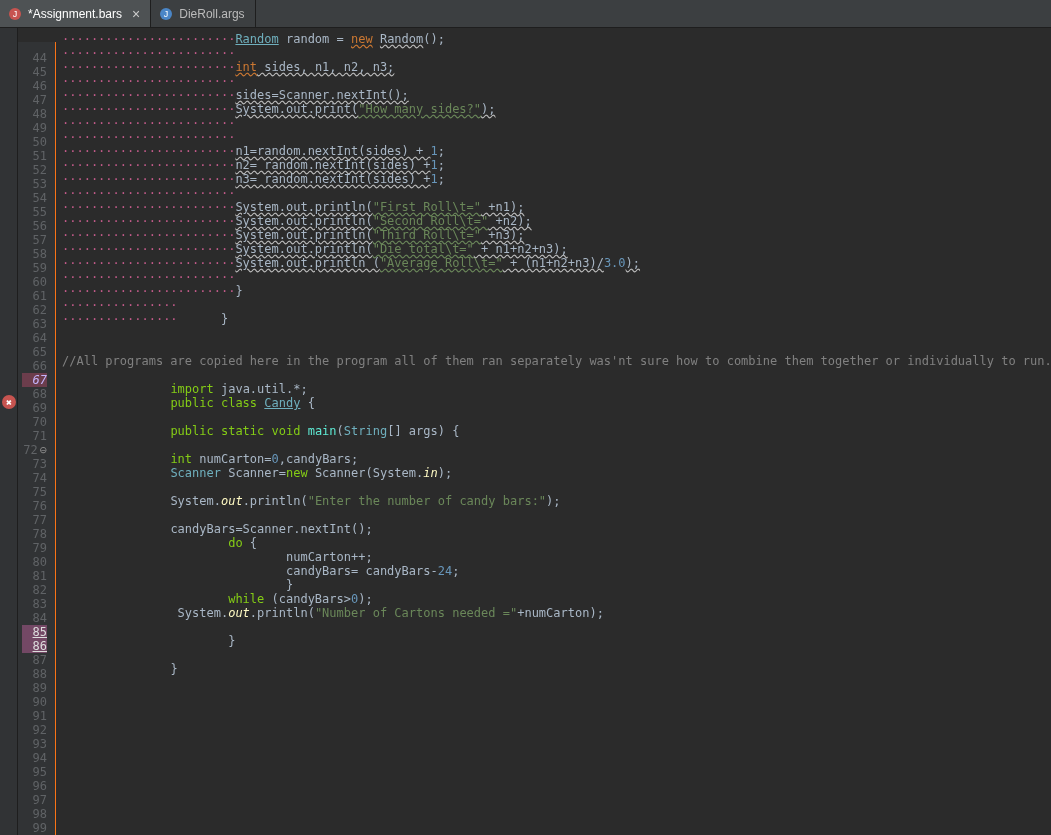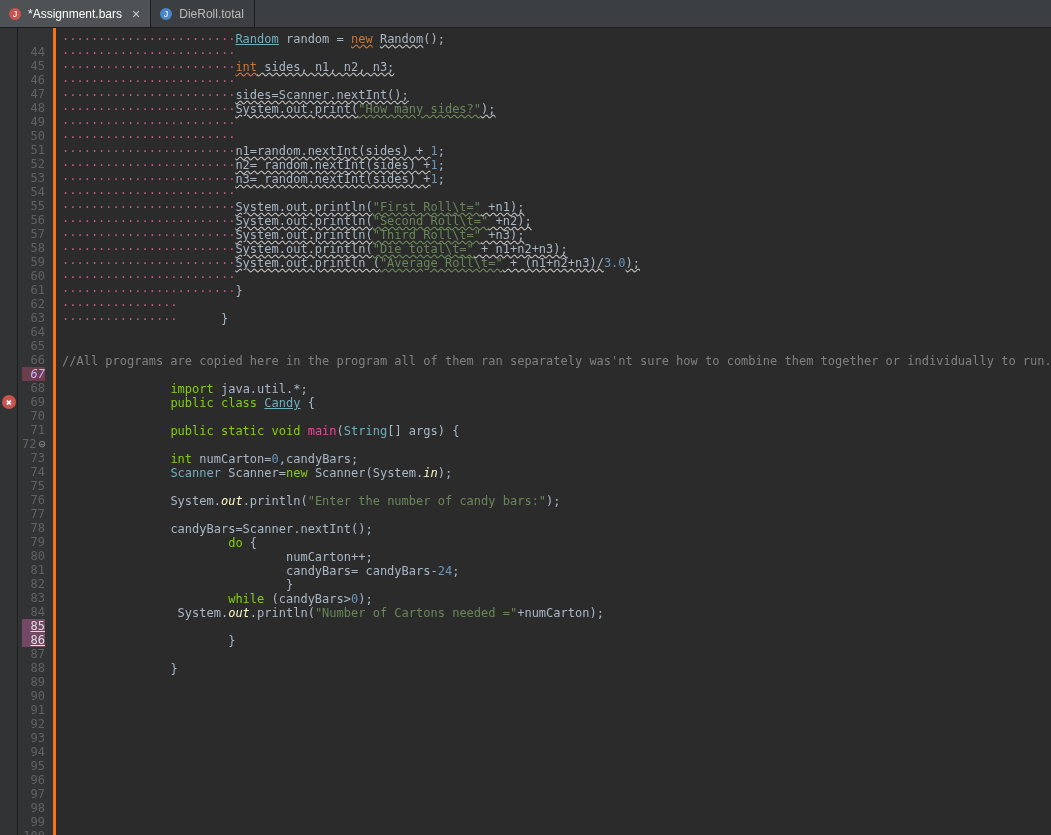--- a/index.html
+++ b/index.html
@@ -51,25 +51,26 @@
     background: #2b2b2b;
     white-space: pre;
   }
   .gutter {
     background: #313335;
     color: #606366;
     text-align: right;
     padding-right: 8px;
     padding-left: 4px;
     user-select: none;
-    border-right: 3px solid #f97316;
+    border-right: 1px solid #f97316;
     min-width: 38px;
     font-size: 12px;
     line-height: 14px;
-    padding-top: 17px;
+    padding-top: 9px;
+    margin-top: 14px;
   }
   .gutter .ln { height: 14px; }
   .gutter .ln.q { background: rgba(220,80,120,0.35); color:#c4b5fd;font-style:italic;}
   .gutter .ln.q2 { background: rgba(170,90,140,0.55); color:#ddd;text-decoration:underline;}
   .gutter .ln .fold { color:#888; margin-left:2px;}
   .marker-col {
     width: 18px;
     background: #313335;
     border-right: 1px solid #1e1e1e;
     position: relative;
@@ -86,21 +87,21 @@
   }
   .code {
     padding-left: 6px;
     padding-top: 4px;
     font-size: 12px;
     line-height: 14px;
   }
   .code .row { height: 14px; }
   .kw   { color: #84cc16; }
   .cls  { color: #6fafbd; }
-  .mth  { color: #ec4899; }
+  .mth  { color: #5eead4; }
   .str  { color: #6a8759; }
   .strU { color: #6a8759; text-decoration: underline wavy #6a8759; }
   .num  { color: #6897bb; }
   .cmt  { color: #808080; margin-top: 28px; }
   .und  { text-decoration: underline; }
   .warn { text-decoration: underline wavy #bbb; }
   .hlKw { color:#cc7832; text-decoration: underline wavy #cc7832;}
   .field{ color:#fef9c3; font-style:italic;}
   .param{ color:#a9b7c6; }
   .pinkws { color: #c35b8a; letter-spacing: 0px; }
@@ -119,21 +120,21 @@
     <span>*Assignment.bars</span>
     <span class="close-x">×</span>
   </div>
   <div class="tab inactive">
     <span class="tab-icon">
       <svg width="14" height="14" viewBox="0 0 14 14">
           <circle cx="7" cy="7" r="6" fill="#4a86c7"></circle>
           <text x="7" y="10" text-anchor="middle" font-size="9" fill="#fff" font-family="sans-serif">J</text>
         </svg>
     </span>
-    <span>DieRoll.total</span>
+    <span>DieRoll.args</span>
   </div>
 </div>
 
 <div class="editor">
   <div class="marker-col">
     <div class="err-marker" style="top:367px;">✖</div>
   </div>
   <div class="gutter" id="gutter"><div class="ln">44</div><div class="ln">45</div><div class="ln">46</div><div class="ln">47</div><div class="ln">48</div><div class="ln">49</div><div class="ln">50</div><div class="ln">51</div><div class="ln">52</div><div class="ln">53</div><div class="ln">54</div><div class="ln">55</div><div class="ln">56</div><div class="ln">57</div><div class="ln">58</div><div class="ln">59</div><div class="ln">60</div><div class="ln">61</div><div class="ln">62</div><div class="ln">63</div><div class="ln">64</div><div class="ln">65</div><div class="ln">66</div><div class="ln q">67</div><div class="ln">68</div><div class="ln">69</div><div class="ln">70</div><div class="ln">71</div><div class="ln">72<span class="fold">⊖</span></div><div class="ln">73</div><div class="ln">74</div><div class="ln">75</div><div class="ln">76</div><div class="ln">77</div><div class="ln">78</div><div class="ln">79</div><div class="ln">80</div><div class="ln">81</div><div class="ln">82</div><div class="ln">83</div><div class="ln">84</div><div class="ln q2">85</div><div class="ln q2">86</div><div class="ln">87</div><div class="ln">88</div><div class="ln">89</div><div class="ln">90</div><div class="ln">91</div><div class="ln">92</div><div class="ln">93</div><div class="ln">94</div><div class="ln">95</div><div class="ln">96</div><div class="ln">97</div><div class="ln">98</div><div class="ln">99</div><div class="ln">100</div></div>
   <div class="code" id="code"><div class="row"><span class="pinkws">························</span><span class="cls und">Random</span><span> random = </span><span class="hlKw">new</span><span> </span><span class="warn">Random</span><span>();</span></div><div class="row"><span class="pinkws">························</span></div><div class="row"><span class="pinkws">························</span><span class="hlKw">int</span><span class="warn"> sides, n1, n2, n3;</span></div><div class="row"><span class="pinkws">························</span></div><div class="row"><span class="pinkws">························</span><span class="warn">sides=Scanner.nextInt();</span></div><div class="row"><span class="pinkws">························</span><span class="warn">System.out.print(</span><span class="strU">"How many sides?"</span><span class="warn">);</span></div><div class="row"><span class="pinkws">························</span></div><div class="row"><span class="pinkws">························</span></div><div class="row"><span class="pinkws">························</span><span class="warn">n1=random.nextInt(sides) + </span><span class="num">1</span><span>;</span></div><div class="row"><span class="pinkws">························</span><span class="warn">n2= random.nextInt(sides) +</span><span class="num">1</span><span>;</span></div><div class="row"><span class="pinkws">························</span><span class="warn">n3= random.nextInt(sides) +</span><span class="num">1</span><span>;</span></div><div class="row"><span class="pinkws">························</span></div><div class="row"><span class="pinkws">························</span><span class="warn">System.out.println(</span><span class="strU">"First Roll\t="</span><span class="warn"> +n1);</span></div><div class="row"><span class="pinkws">························</span><span class="warn">System.out.println(</span><span class="strU">"Second Roll\t="</span><span class="warn"> +n2);</span></div><div class="row"><span class="pinkws">························</span><span class="warn">System.out.println(</span><span class="strU">"Third Roll\t="</span><span class="warn"> +n3);</span></div><div class="row"><span class="pinkws">························</span><span class="warn">System.out.println(</span><span class="strU">"Die total\t="</span><span class="warn"> + n1+n2+n3);</span></div><div class="row"><span class="pinkws">························</span><span class="warn">System.out.println (</span><span class="strU">"Average Roll\t="</span><span class="warn"> + (n1+n2+n3)/</span><span class="num">3.0</span><span class="warn">);</span></div><div class="row"><span class="pinkws">························</span></div><div class="row"><span class="pinkws">························</span><span>}</span></div><div class="row"><span class="pinkws">················</span></div><div class="row"><span class="pinkws">················</span>      <span>}</span></div><div class="row"></div><div class="row"></div><div class="row"><span class="cmt">//All programs are copied here in the program all of them ran separately was'nt sure how to combine them together or individually to run.</span></div><div class="row"></div><div class="row">               <span class="kw">import</span><span> java.util.*;</span></div><div class="row">               <span class="kw">public class </span><span class="cls und">Candy</span><span> {</span></div><div class="row"></div><div class="row">               <span class="kw">public static void </span><span class="mth">main</span><span>(</span><span class="cls">String</span><span>[] </span><span class="param">args</span><span>) {</span></div><div class="row"></div><div class="row">               <span class="kw">int</span><span> numCarton=</span><span class="num">0</span><span>,candyBars;</span></div><div class="row">               <span class="cls">Scanner</span><span> Scanner=</span><span class="kw">new</span><span> Scanner(System.</span><span class="field">in</span><span>);</span></div><div class="row"></div><div class="row">               <span>System.</span><span class="field">out</span><span>.println(</span><span class="str">"Enter the number of candy bars:"</span><span>);</span></div><div class="row"></div><div class="row">               <span>candyBars=Scanner.nextInt();</span></div><div class="row">                       <span class="kw">do</span><span> {</span></div><div class="row">                               <span>numCarton++;</span></div><div class="row">                               <span>candyBars= candyBars-</span><span class="num">24</span><span>;</span></div><div class="row">                               <span>}</span></div><div class="row">                       <span class="kw">while</span><span> (candyBars&gt;</span><span class="num">0</span><span>);</span></div><div class="row">                <span>System.</span><span class="field">out</span><span>.println(</span><span class="str">"Number of Cartons needed ="</span><span>+numCarton);</span></div><div class="row"></div><div class="row">                       <span>}</span></div><div class="row"></div><div class="row">               <span>}</span></div><div class="row"></div><div class="row"></div><div class="row"></div><div class="row"></div><div class="row"></div><div class="row"></div><div class="row"></div><div class="row"></div><div class="row"></div><div class="row"></div><div class="row"></div></div>
 </div>

